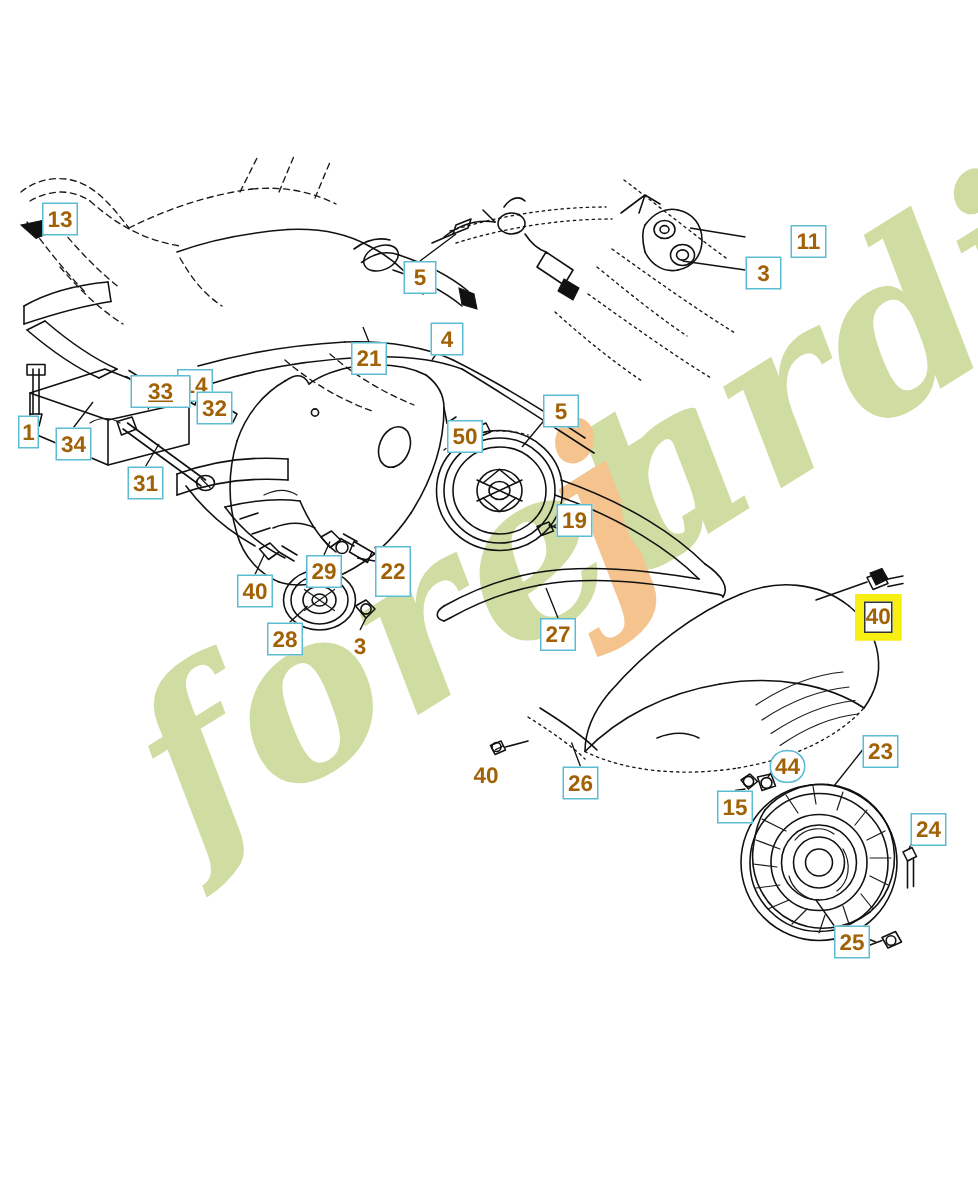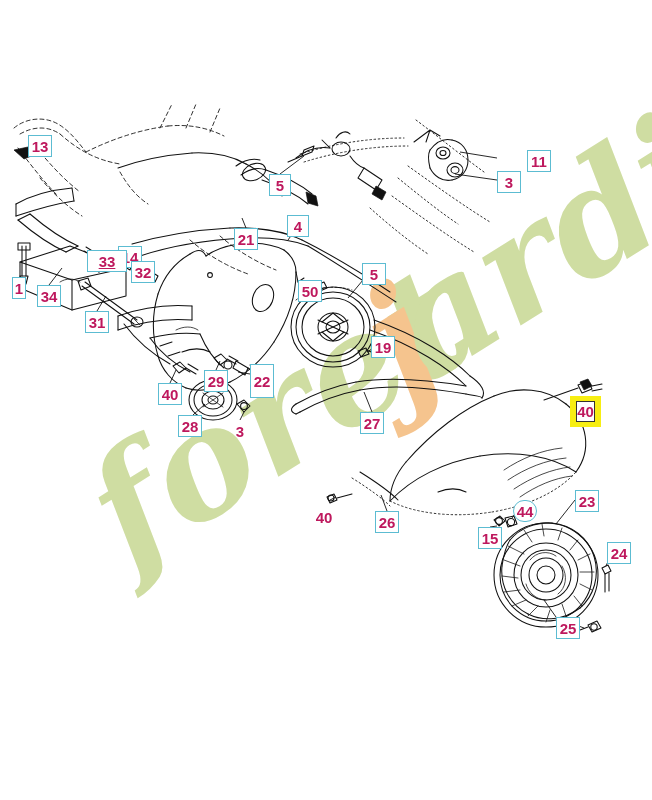--- a/index.html
+++ b/index.html
@@ -74,21 +74,21 @@
     fill: #111111;
     stroke: #111111;
     stroke-width: 0.7;
   }
   
   .callout {
     position: absolute;
     box-sizing: border-box;
     background: #ffffff;
     border: 1.6px solid #5cbcd2;
-    color: #be185d;
+    color: #a16207;
     font-family: "Liberation Sans", sans-serif;
     font-weight: 700;
     font-size: 15px;
     line-height: 1;
     display: flex;
     align-items: center;
     justify-content: center;
     z-index: 6;
     user-select: none;
   }

